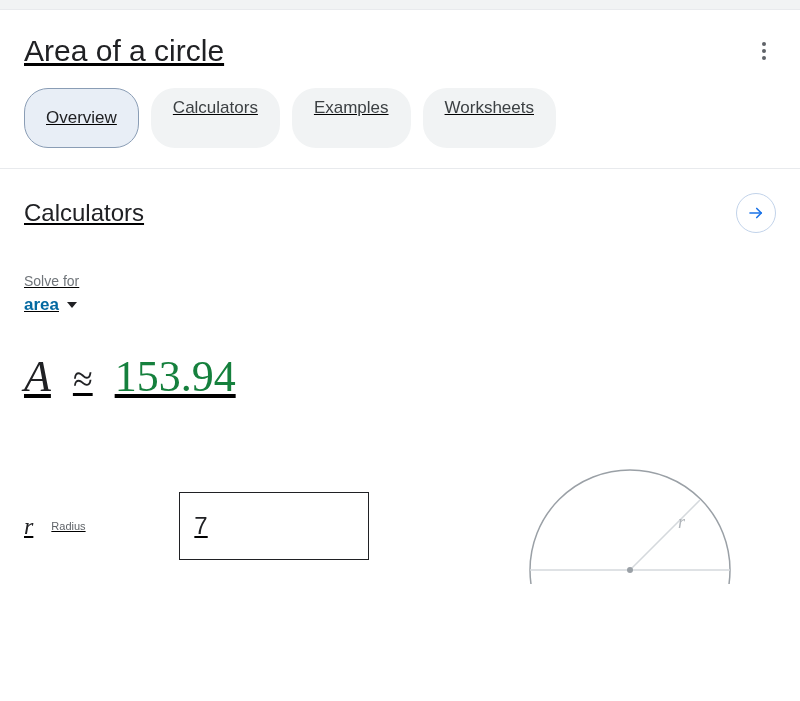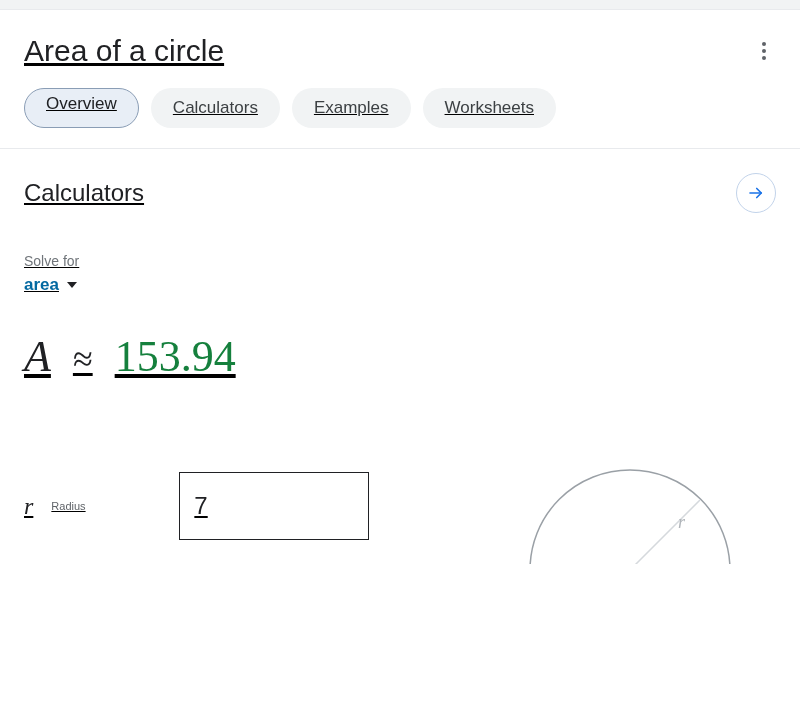--- a/index.html
+++ b/index.html
@@ -58,21 +58,21 @@
       border-radius: 24px;
       font-size: 17px;
       color: #3c4043;
       background: #f1f3f4;
       cursor: pointer;
       white-space: nowrap;
     }
     .tab.active {
       background: #e8eef6;
       border: 1px solid #8a9db5;
-      padding: 5px 21px;
+      padding: 19px 21px;
       color: #202124;
     }
     .divider {
       border-bottom: 1px solid #e8eaed;
     }
     .calculators-section {
       padding: 24px;
     }
     .calc-header {
       display: flex;

